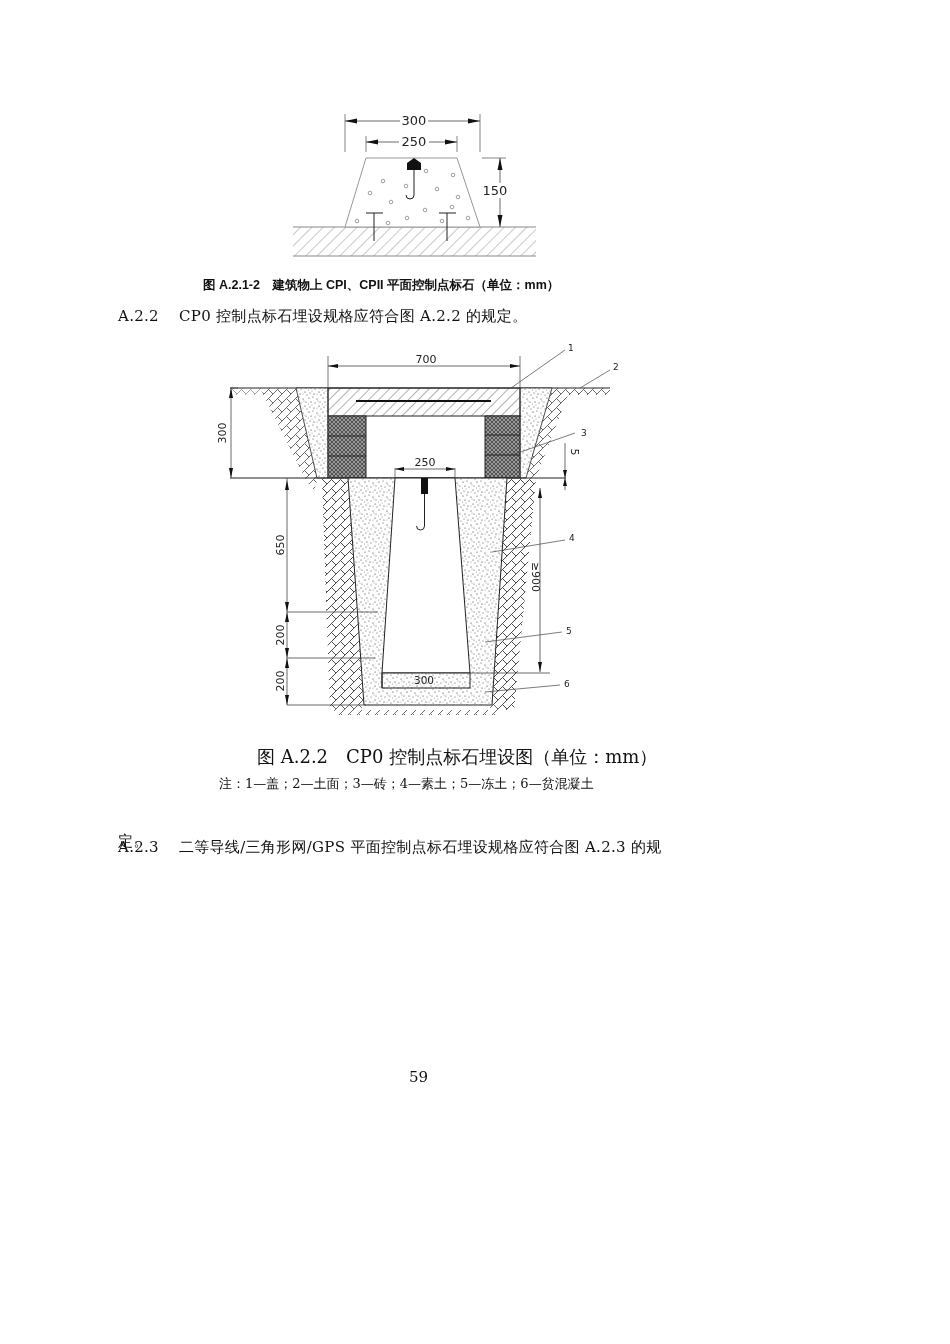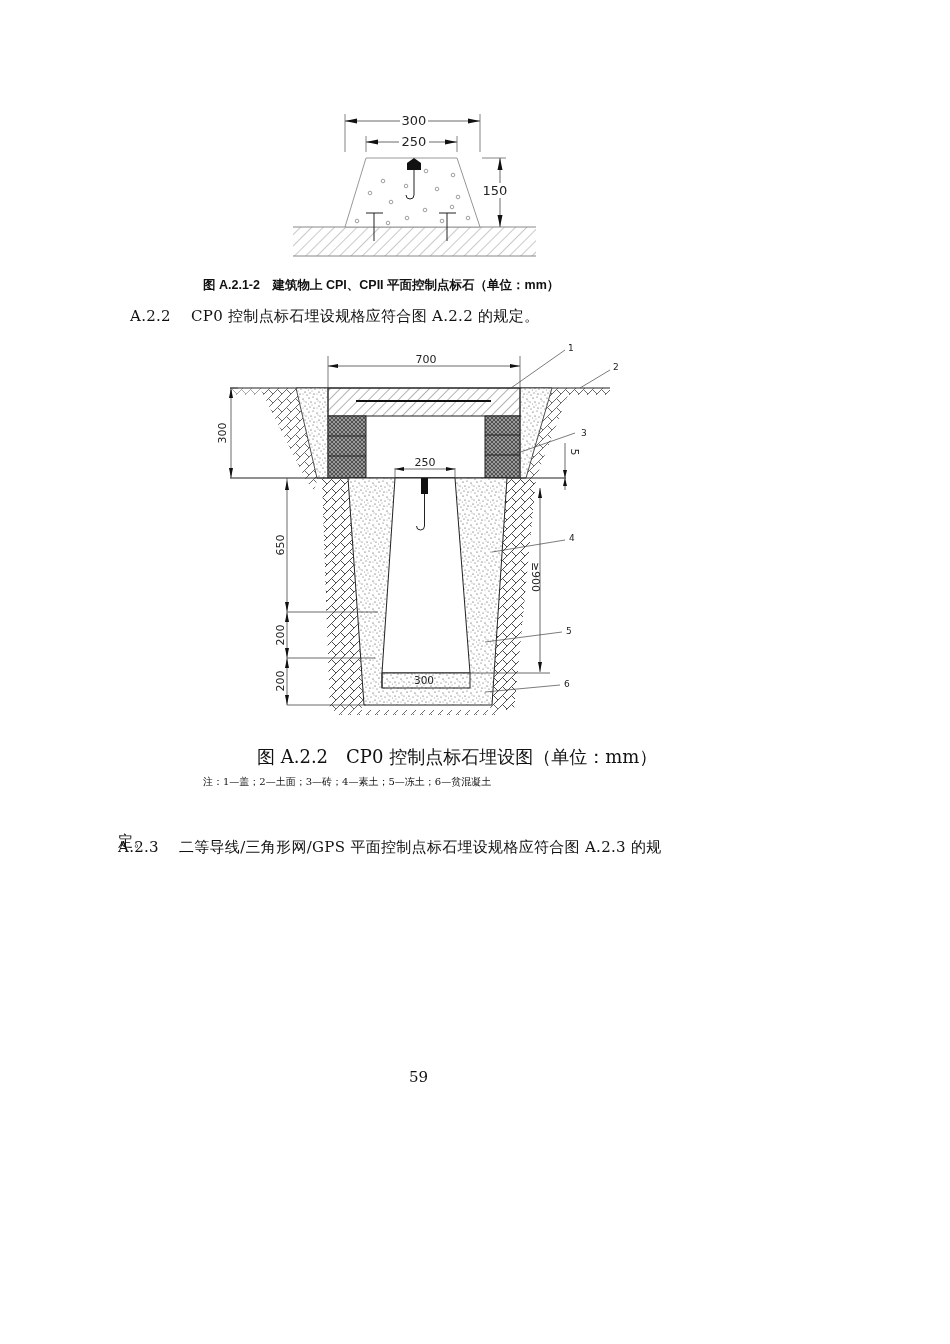--- a/index.html
+++ b/index.html
@@ -2,21 +2,21 @@
 <html><head>
 <meta charset="utf-8">
 <style>
   html, body { margin: 0; padding: 0; background: #ffffff; }
   body { width: 950px; height: 1344px; position: relative; overflow: hidden;
          font-family: "DejaVu Serif", "Liberation Serif", serif; color: #111; }
   .abs { position: absolute; }
   .caption { font-size: 18px; white-space: nowrap; }
   .caption-bold { font-weight: bold; font-family: Liberation Sans, sans-serif; font-size: 12.5px; }
   .body-text { font-size: 15px; white-space: nowrap; letter-spacing: 0.3px; }
-  .note { font-size: 10px; white-space: nowrap; }
+  .note { font-size: 13px; white-space: nowrap; margin-left: 16px; }
   .pagenum { font-size: 15px; }
   svg text { font-family: "DejaVu Sans", "Liberation Sans", sans-serif; }
 </style>
 </head>
 <body>
 
 <div class="abs" style="left:280px; top:100px; width:270px; height:170px;">
   <svg width="270" height="170" viewBox="0 0 270 170">
     <defs>
       <pattern id="hatch1" width="8" height="8" patternUnits="userSpaceOnUse" patternTransform="rotate(45)">
@@ -76,21 +76,21 @@
     <line x1="220" y1="58" x2="220" y2="127" stroke="#444" stroke-width="0.8"></line>
     <polygon points="220,58 217.5,70 222.5,70" fill="#111"></polygon>
     <polygon points="220,127 217.5,115 222.5,115" fill="#111"></polygon>
     <rect x="204" y="83" width="30" height="15" fill="#fff"></rect>
     <text x="215" y="95" font-size="13" text-anchor="middle" fill="#222" font-family="DejaVu Serif, serif">150</text>
   </svg>
 </div>
 
 <div class="abs caption caption-bold" style="left:203px; top:277px;">图 A.2.1-2　建筑物上 CPI、CPII 平面控制点标石（单位：mm）</div>
 
-<div class="abs body-text" style="left:130px; top:307px;">
+<div class="abs body-text" style="left:118px; top:307px;">
   <span>A.2.2</span><span style="display:inline-block;width:20px;"></span><span>CP0 控制点标石埋设规格应符合图 A.2.2 的规定。</span>
 </div>
 
 <div class="abs" style="left:210px; top:340px; width:420px; height:380px;">
   <svg width="420" height="380" viewBox="0 0 420 380">
     <defs>
       <pattern id="earth" width="9" height="9" patternUnits="userSpaceOnUse">
         <path d="M0,9 L4.5,4.5 L9,9 M4.5,4.5 L9,0" fill="none" stroke="#444" stroke-width="0.8"></path>
       </pattern>
       <pattern id="coverHatch" width="7" height="7" patternUnits="userSpaceOnUse" patternTransform="rotate(45)">

